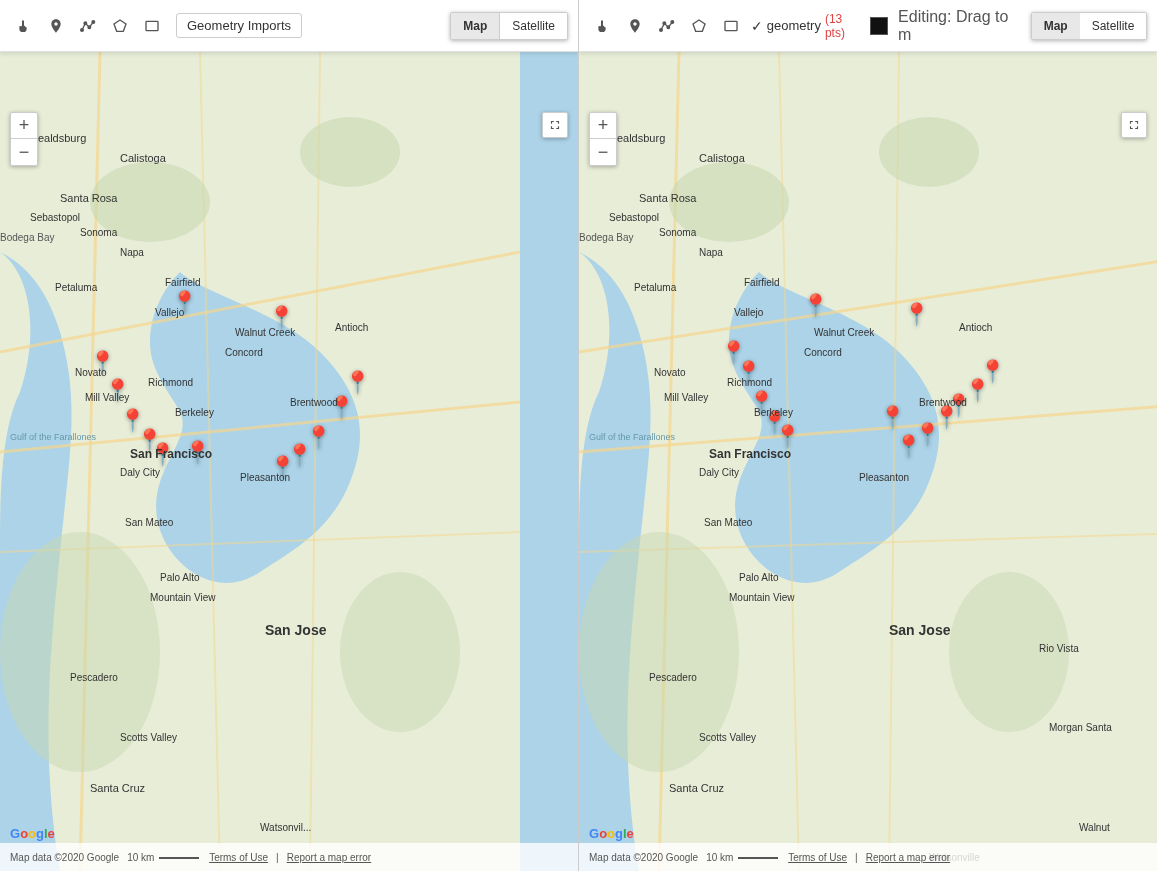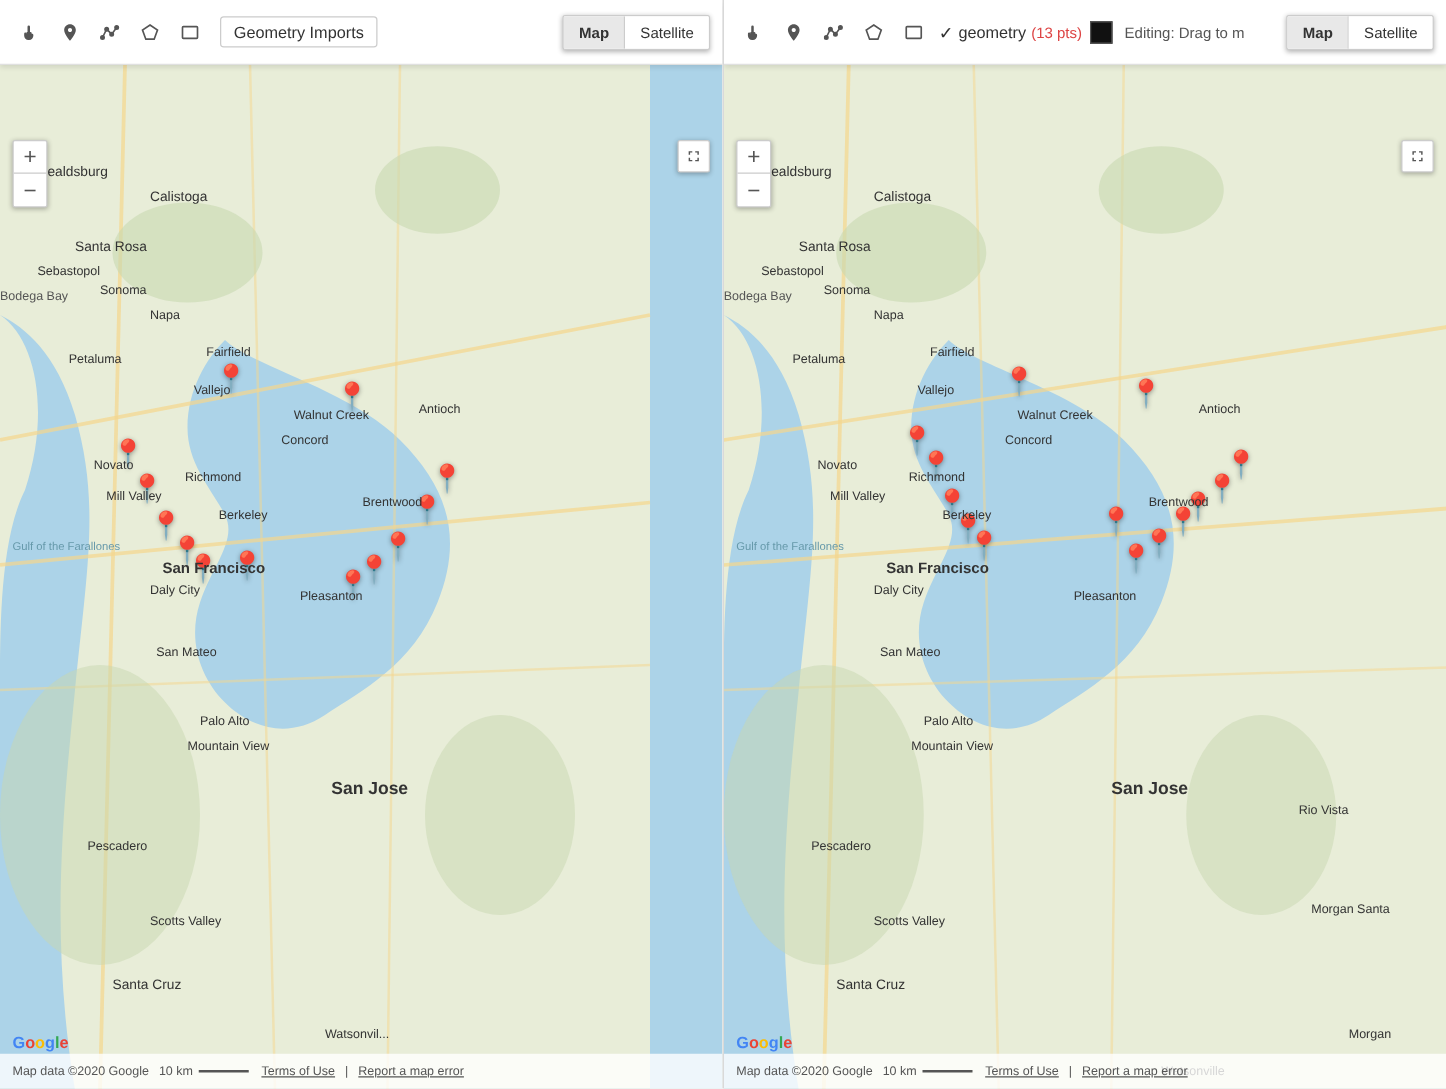--- a/index.html
+++ b/index.html
@@ -208,21 +208,21 @@
     }
 
     .color-swatch {
       width: 18px; height: 18px;
       background: #111;
       border: 1px solid #555;
       cursor: pointer;
     }
 
     .editing-label {
-      font-size: 12px;
+      font-size: 16px;
       color: #555;
       margin-left: 4px;
     }
   </style>
 </head>
 <body>
 
 <div class="container">
 
   <div class="panel">
@@ -461,21 +461,21 @@
       <div style="position:absolute;top:415px;left:120px;font-size:10px;color:#333;z-index:2;">Daly City</div>
       <div style="position:absolute;top:420px;left:280px;font-size:10px;color:#333;z-index:2;">Pleasanton</div>
       <div style="position:absolute;top:465px;left:125px;font-size:10px;color:#333;z-index:2;">San Mateo</div>
       <div style="position:absolute;top:520px;left:160px;font-size:10px;color:#333;z-index:2;">Palo Alto</div>
       <div style="position:absolute;top:540px;left:150px;font-size:10px;color:#333;z-index:2;">Mountain View</div>
       <div style="position:absolute;top:570px;left:310px;font-size:14px;color:#333;font-weight:600;z-index:2;">San Jose</div>
       <div style="position:absolute;top:620px;left:70px;font-size:10px;color:#333;z-index:2;">Pescadero</div>
       <div style="position:absolute;top:680px;left:120px;font-size:10px;color:#333;z-index:2;">Scotts Valley</div>
       <div style="position:absolute;top:730px;left:90px;font-size:11px;color:#333;z-index:2;">Santa Cruz</div>
       <div style="position:absolute;top:760px;left:350px;font-size:10px;color:#333;z-index:2;margin-top:40px;">Watsonville</div>
-      <div style="position:absolute;top:770px;left:500px;font-size:10px;color:#333;z-index:2;">Morgan</div>
+      <div style="position:absolute;top:770px;left:500px;font-size:10px;color:#333;z-index:2;">Walnut</div>
       <div style="position:absolute;top:670px;left:470px;font-size:10px;color:#333;z-index:2;">Morgan Santa</div>
       <div style="position:absolute;top:591px;left:460px;font-size:10px;color:#333;z-index:2;">Rio Vista</div>
 
       <div class="map-pin" style="left:237px;top:243px;color:#555;">📍</div>
       <div class="map-pin" style="left:338px;top:252px;">📍</div>
       <div class="map-pin" style="left:155px;top:290px;">📍</div>
       <div class="map-pin" style="left:170px;top:310px;">📍</div>
       <div class="map-pin" style="left:183px;top:340px;">📍</div>
       <div class="map-pin" style="left:196px;top:360px;">📍</div>
       <div class="map-pin" style="left:209px;top:374px;">📍</div>

